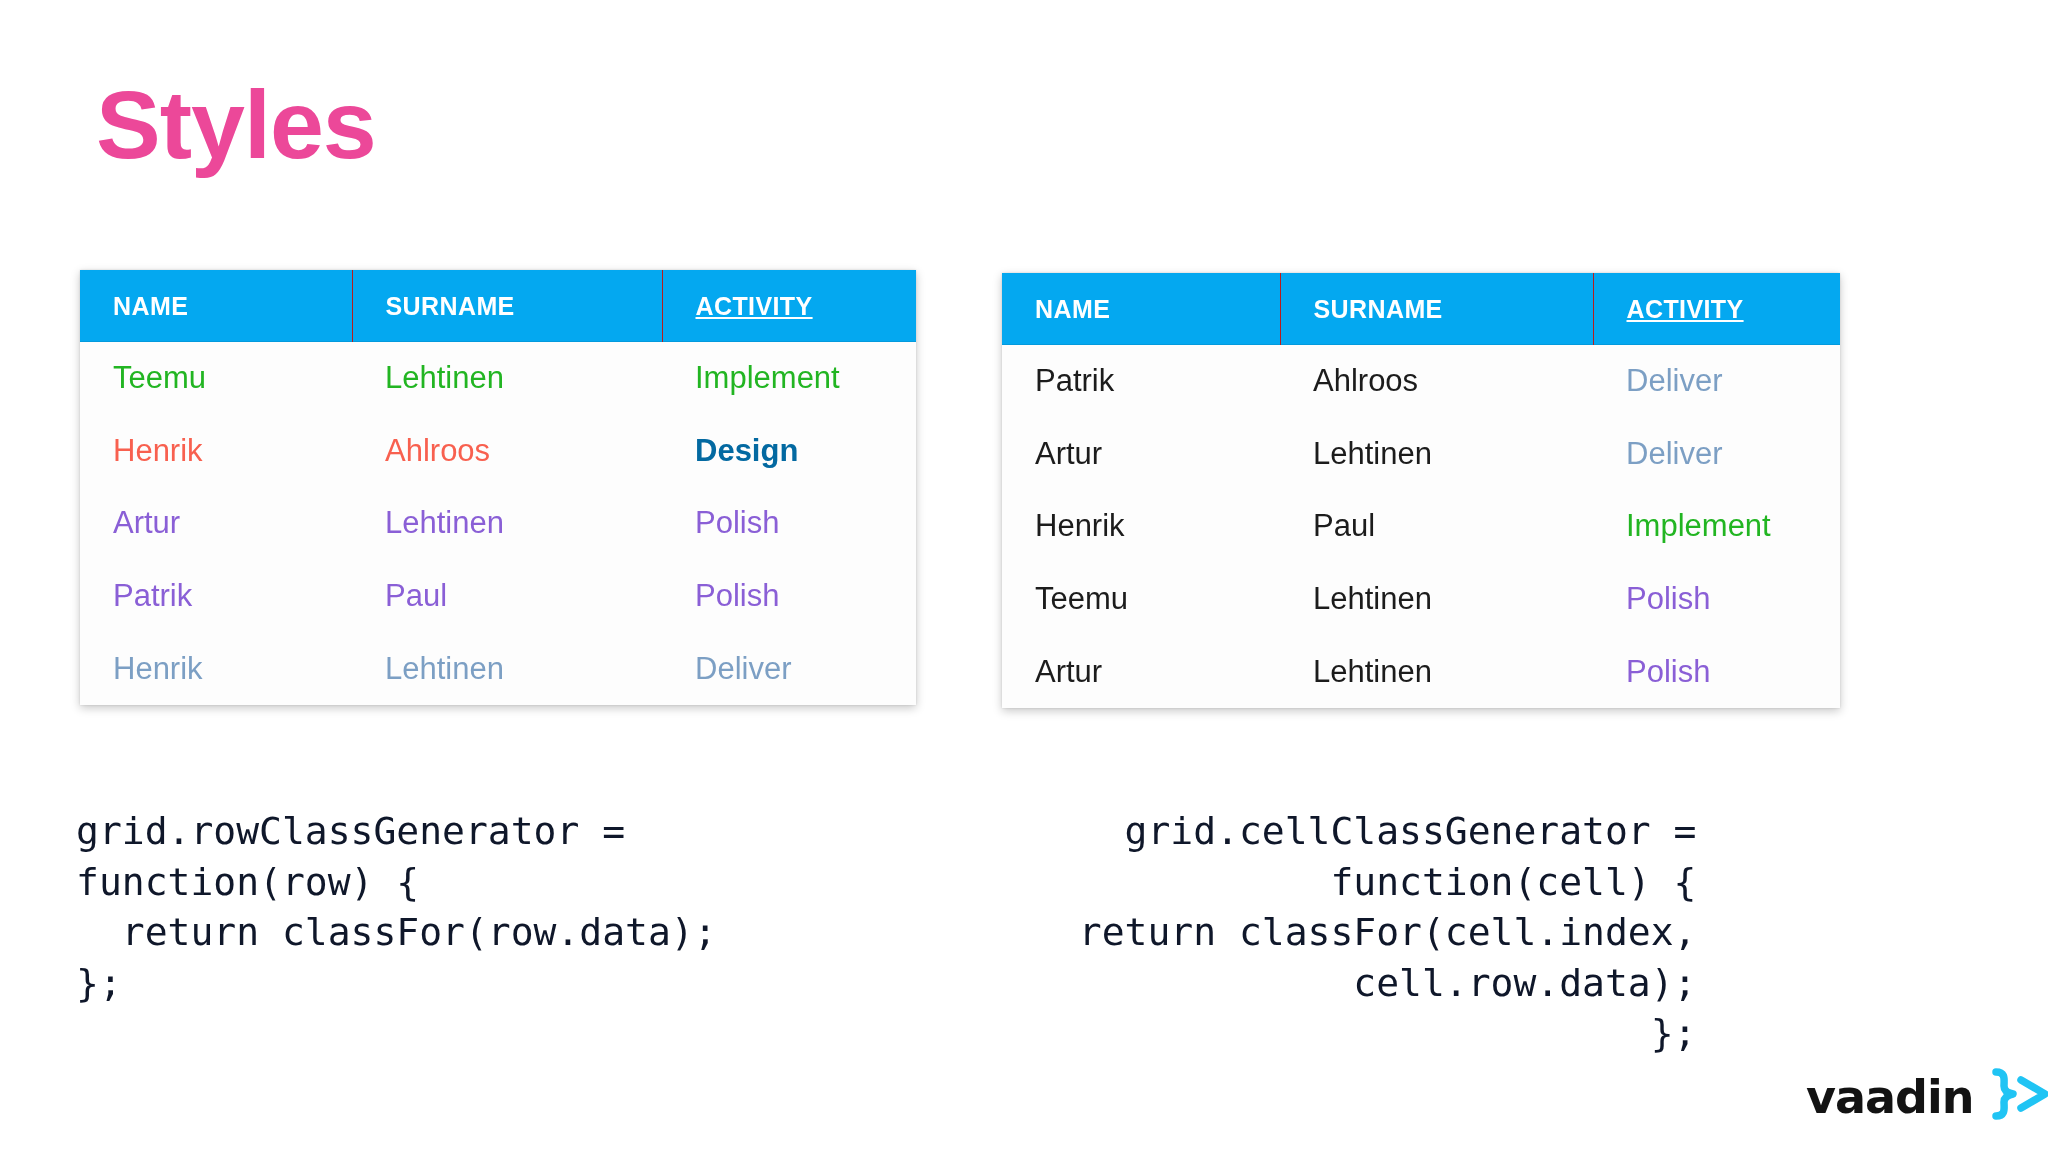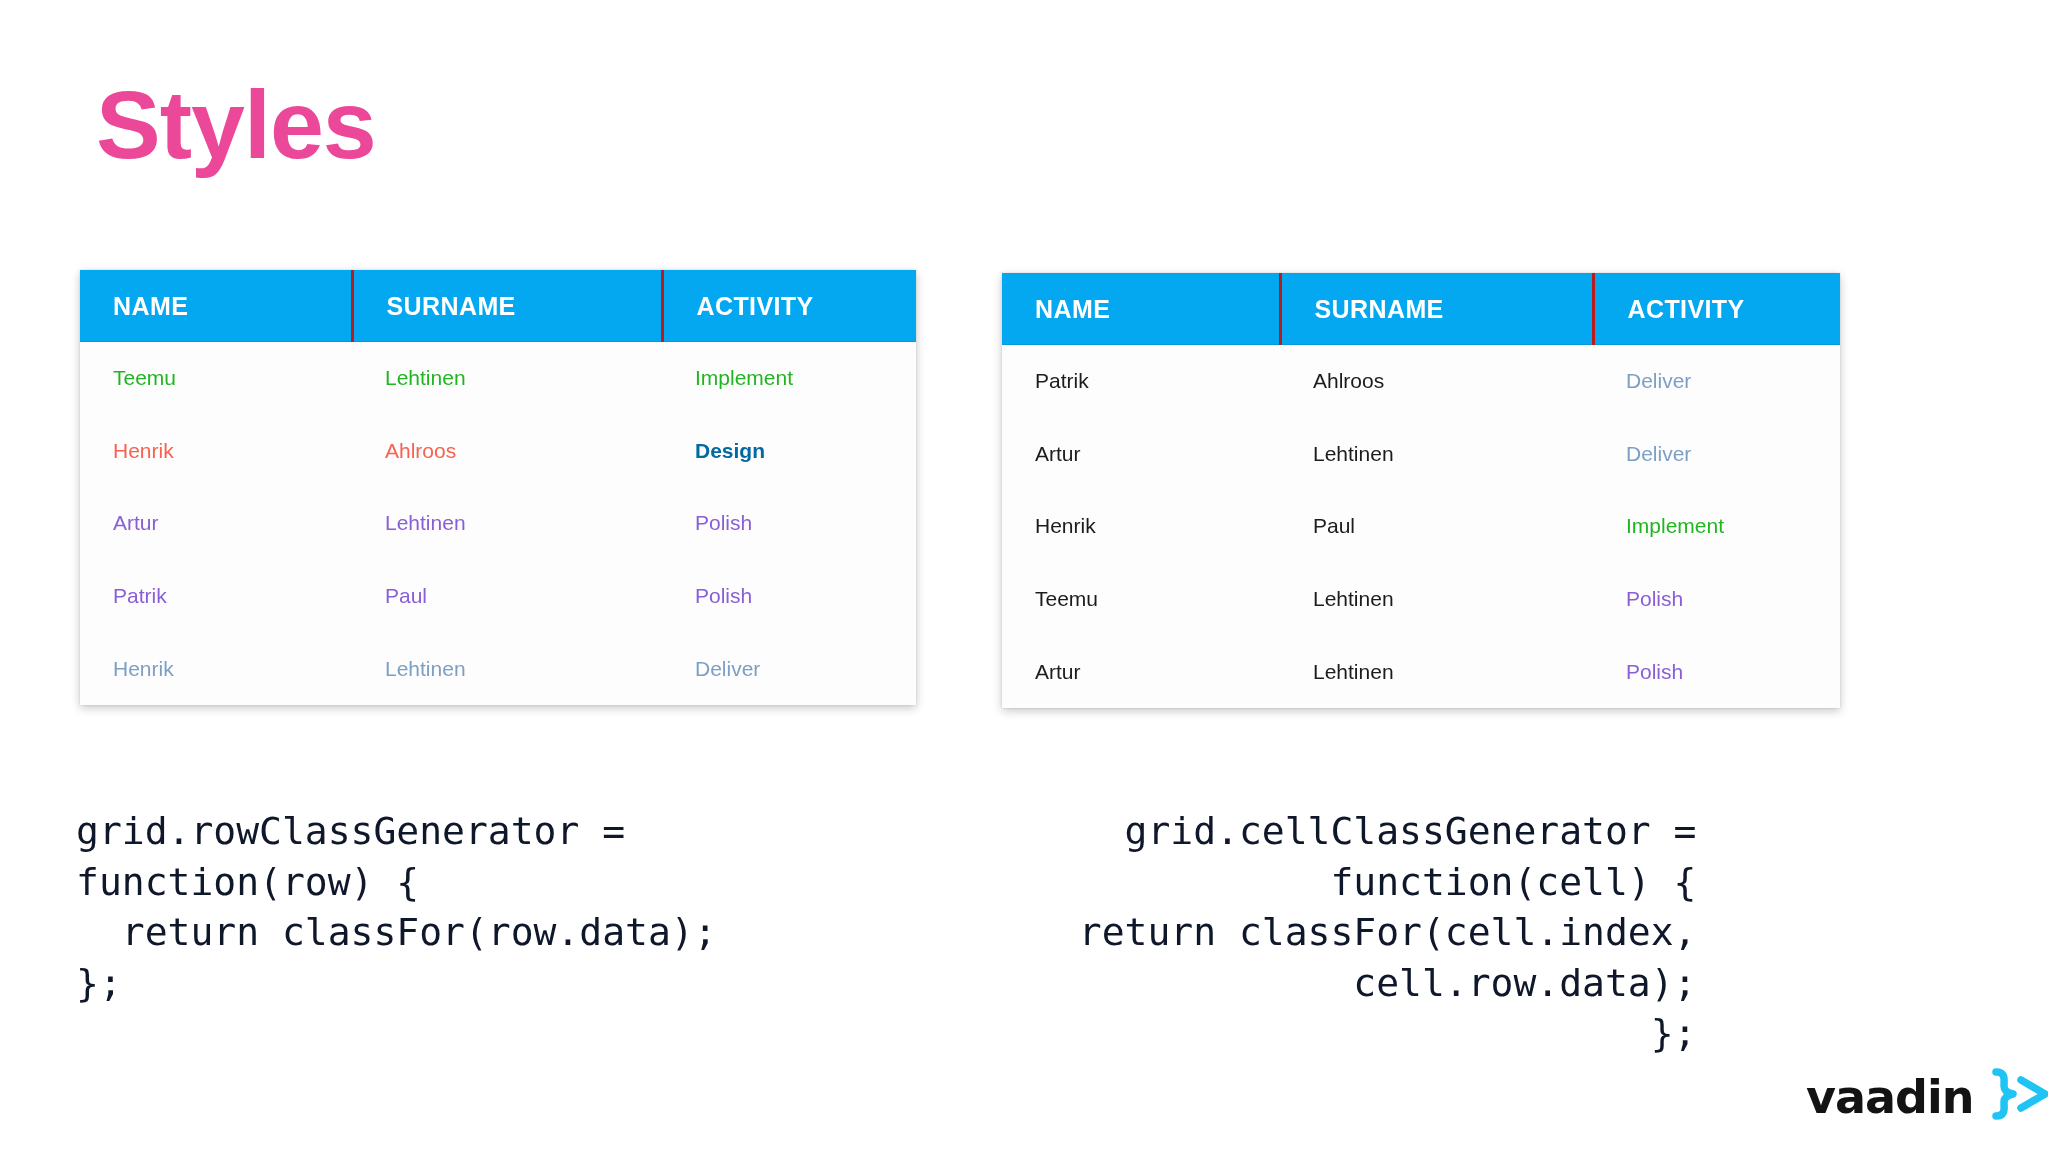--- a/index.html
+++ b/index.html
@@ -57,28 +57,28 @@
 
   .grid-header-row th {
     background: #04a8f0;
     color: #ffffff;
     font-size: 25px;
     font-weight: bold;
     text-align: left;
     letter-spacing: 0.4px;
     height: 72px;
     padding: 0 0 0 33px;
-    border-right: 3px solid #b91c1c;
+    border-right: 1px solid #b91c1c;
     box-shadow: inset 0 -1px 0 rgba(0,0,0,0.08);
     vertical-align: middle;
   }
-  .grid-header-row th:last-child { border-right: none; }
+  .grid-header-row th:last-child { border-right: none; text-decoration: underline; }
 
   .grid-body-row td {
-    font-size: 21px;
+    font-size: 31px;
     text-align: left;
     padding: 0 0 0 33px;
     height: 72px;
     vertical-align: middle;
     background: #fdfdfd;
     white-space: nowrap;
   }
 
   
   .col-name     { width: 272px; }

